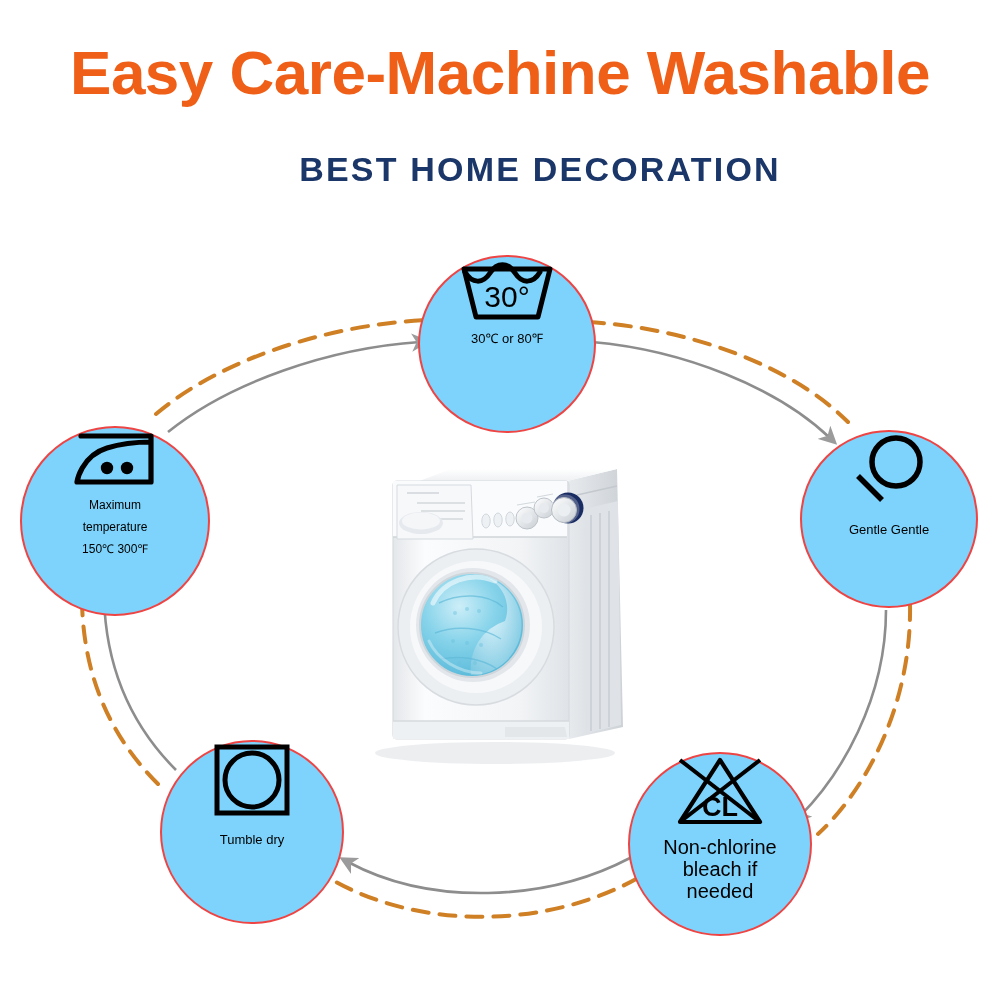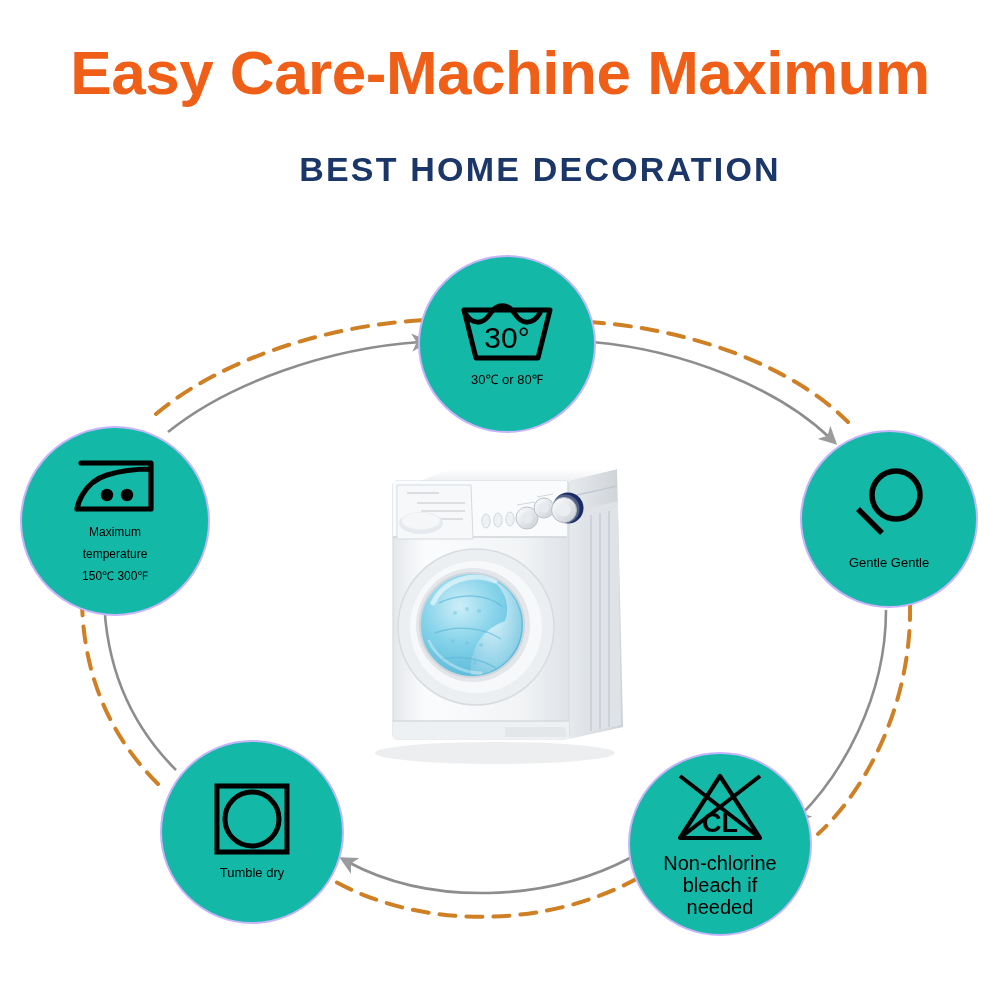--- a/index.html
+++ b/index.html
@@ -63,28 +63,27 @@
     position: absolute;
     left: 0;
     top: 0;
     width: 1000px;
     height: 770px;
   }
 
   
   .node {
     position: absolute;
-    border: 2px solid #c4b5fd;
+    border: 2px solid #ef4444;
     border-radius: 50%;
-    background: #14b8a6;
+    background: #7dd3fc;
     box-sizing: border-box;
     display: flex;
     flex-direction: column;
     align-items: center;
-    justify-content: center;
   }
   .node .glyph {
     display: block;
     line-height: 0;
   }
   .node .caption {
     text-align: center;
     color: #000000;
     font-size: 13px;
     line-height: 23px;
@@ -94,38 +93,38 @@
 
   #node-wash     { left: 418px; top:  25px; width: 178px; height: 178px; }
   #node-gentle   { left: 800px; top: 200px; width: 178px; height: 178px; }
   #node-bleach   { left: 628px; top: 522px; width: 184px; height: 184px; }
   #node-tumble   { left: 160px; top: 510px; width: 184px; height: 184px; }
   #node-iron     { left:  20px; top: 196px; width: 190px; height: 190px; }
 
   #node-wash   .caption { margin-top: 4px; }
   #node-gentle .caption { margin-top: 12px; }
   #node-bleach .caption { margin-top: 8px; font-size: 20px; line-height: 22px; }
-  #node-tumble .caption { margin-top: 4px; }
+  #node-tumble .caption { margin-top: 10px; }
   #node-iron   .caption { margin-top: 4px; font-size: 12px; line-height: 22px; }
 
   
   #washer {
     position: absolute;
     left: 355px;
     top: 205px;
     width: 290px;
     height: 330px;
   }
 </style>
 </head>
 <body>
 
 <div id="page">
 
-  <div class="title">Easy Care-Machine Maximum</div>
+  <div class="title">Easy Care-Machine Washable</div>
 
   <div class="subtitle">BEST HOME DECORATION</div>
 
   <div id="diagram">
 
     <svg id="connectors" viewBox="0 0 1000 770">
       <defs>
         <marker id="ah" markerWidth="7" markerHeight="7" refX="3.2" refY="3.5" orient="auto" markerUnits="strokeWidth">
           <path d="M0,0 L7,3.5 L0,7 L1.9,3.5 Z" fill="#9b9b9b"></path>
         </marker>

